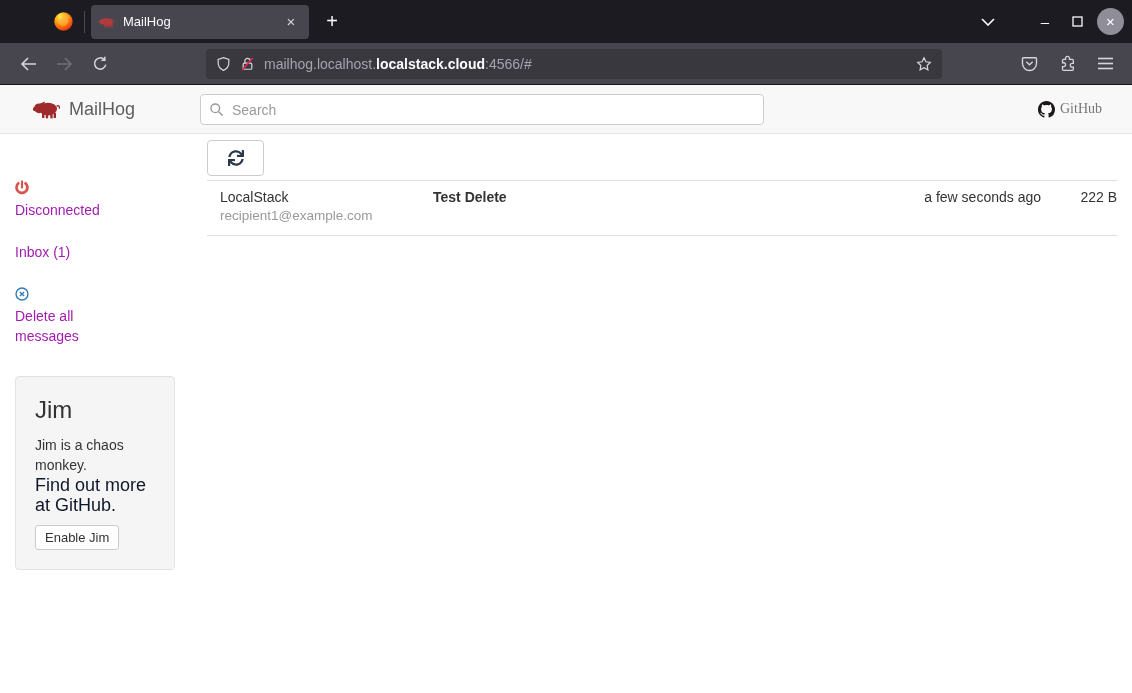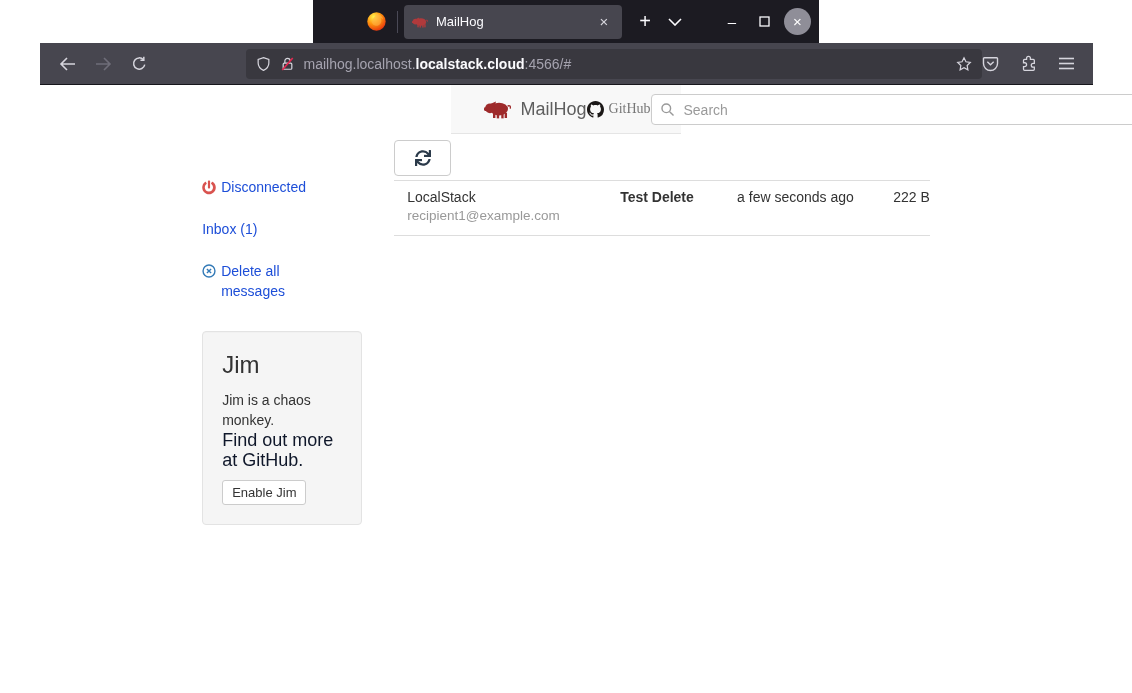--- a/index.html
+++ b/index.html
@@ -2,21 +2,21 @@
 <html><head>
 <meta charset="utf-8">
 <style>
   * { margin:0; padding:0; box-sizing:border-box; }
   html,body { width:1132px; height:693px; }
   body {
     font-family:"Liberation Sans", sans-serif;
     background:#ffffff;
     overflow:hidden;
   }
-  .window { width:1132px; height:693px; display:flex; flex-direction:column;align-items:center; }
+  .window { width:1132px; height:693px; display:flex; flex-direction:column; }
 
   
   .titlebar {
     height:43px; background:#1c1b22; display:flex; align-items:center;
     padding-left:46px; flex:none;
   }
   .ff-view { width:34px; height:34px; display:flex; align-items:center; justify-content:center; border-radius:4px; }
   .tb-sep { width:1px; height:22px; background:#4a4956; margin:0 6px 0 4px; }
   .tab {
     width:218px; height:34px; background:#47464f; border-radius:4px;
@@ -66,22 +66,22 @@
   }
   .searchwrap input::placeholder { color:#9a9a9a; }
   .searchwrap .mag { position:absolute; left:9px; top:8px; }
   .github { margin-left:auto; margin-right:30px; display:flex; align-items:center; gap:5px;
     text-decoration:none; }
   .github span { font-size:14px; color:#777;font-family:Liberation Serif, serif; }
 
   
   .content { flex:1; display:flex; padding:0 15px; background:#fff; }
   .sidebar { width:160px; flex:none; }
-  .side-item { font-size:14px; color:#1d4ed8; line-height:20px; cursor:pointer;
-    display:flex; align-items:flex-start; gap:5px; }
+  .side-item { font-size:14px; color:#a21caf; line-height:20px; cursor:pointer;
+    display:flex; align-items:flex-start; gap:5px;flex-direction:column; }
   .side-status { margin-top:43px; }
   .side-inbox { margin-top:22px; }
   .side-delete { margin-top:22px; max-width:118px; }
   .side-item svg { flex:none; margin-top:3px; }
 
   .jim-panel {
     margin-top:30px; width:160px; background:#f5f5f5; border:1px solid #e3e3e3;
     border-radius:4px; padding:19px; box-shadow:inset 0 1px 1px rgba(0,0,0,.02);
   }
   .jim-title { font-size:24px; font-weight:500; color:#333; margin-bottom:11px; }

